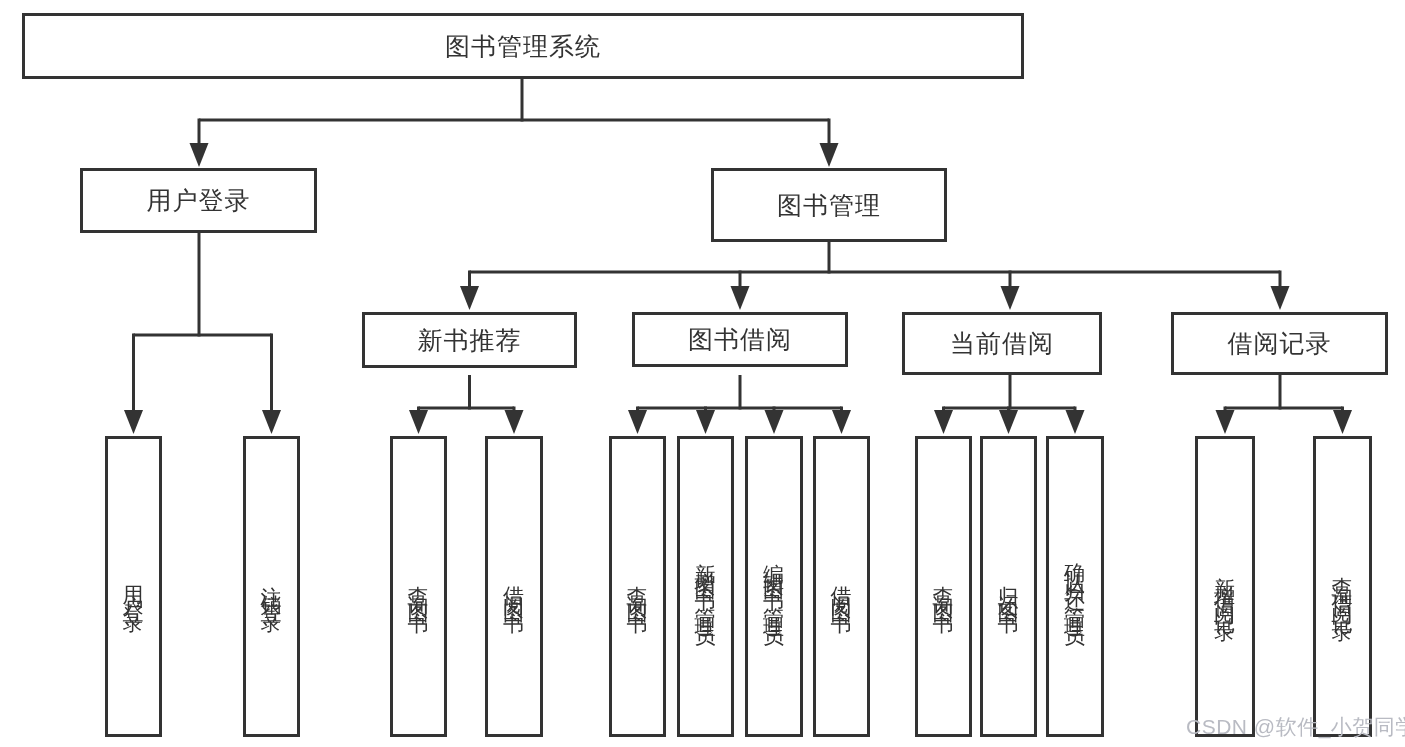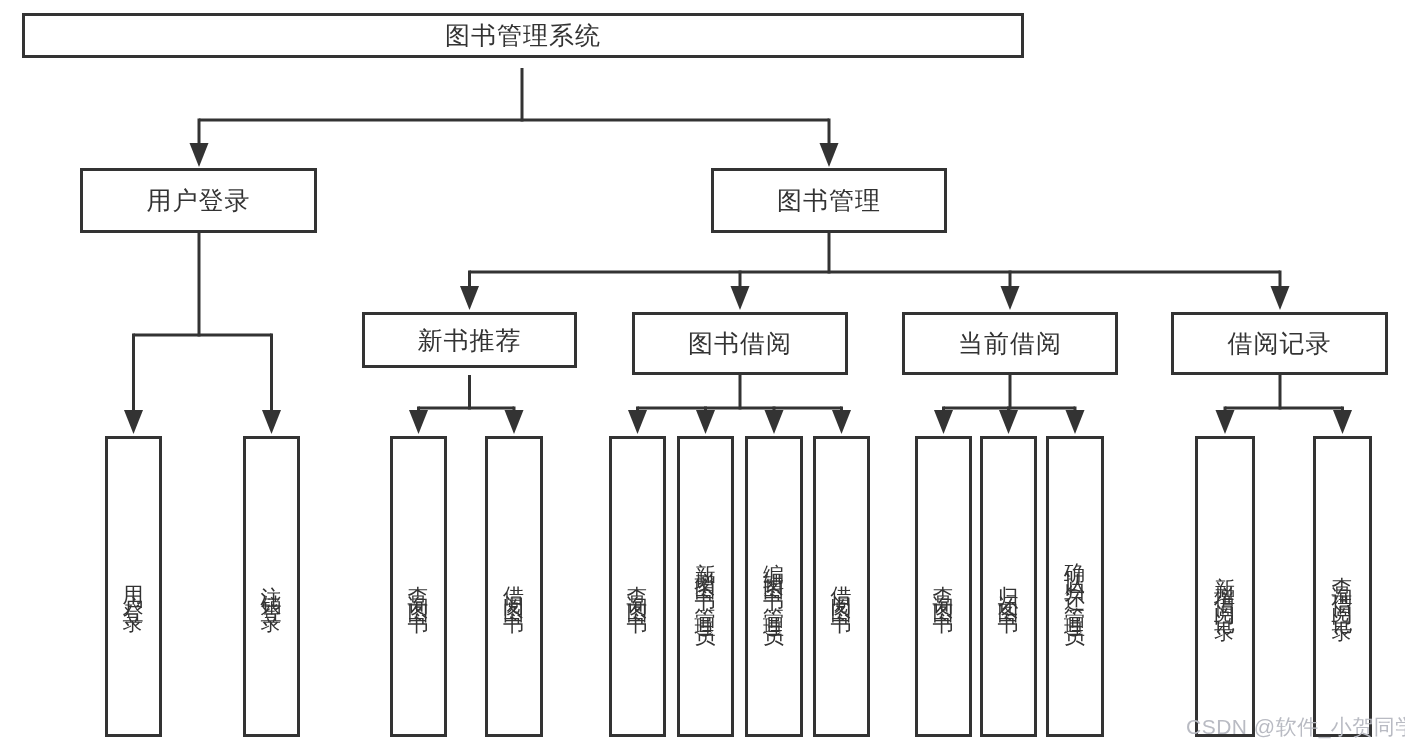--- a/index.html
+++ b/index.html
@@ -13,26 +13,26 @@
     font-family:"Liberation Sans","DejaVu Sans",sans-serif;}
   #canvas{position:relative;width:1405px;height:747px;background:var(--bg);}
   #connectors{position:absolute;left:0;top:0;width:1405px;height:747px;z-index:1;}
   .node{
     position:absolute;z-index:2;
     border:3px solid var(--line);background:var(--bg);
     display:flex;align-items:center;justify-content:center;
     color:var(--text);
   }
   .h-label{font-size:25px;letter-spacing:1px;white-space:nowrap;}
-  .root{left:22px;top:13px;width:1002px;height:45px;}
+  .root{left:22px;top:13px;width:1002px;height:66px;}
   .n-l2-0{left:80px;top:168px;width:237px;height:65px;}
-  .n-l2-1{left:711px;top:168px;width:236px;height:65px;}
+  .n-l2-1{left:711px;top:168px;width:236px;height:74px;}
   .n-l3-0{left:362px;top:312px;width:215px;height:56px;}
-  .n-l3-1{left:632px;top:312px;width:216px;height:63px;}
-  .n-l3-2{left:902px;top:312px;width:216px;height:63px;}
+  .n-l3-1{left:632px;top:312px;width:216px;height:55px;}
+  .n-l3-2{left:902px;top:312px;width:200px;height:63px;}
   .n-l3-3{left:1171px;top:312px;width:217px;height:63px;}
   .leaf{top:436px;height:301px;}
   .v-label{
     writing-mode:vertical-rl;text-orientation:mixed;
     font-size:21px;letter-spacing:9px;line-height:1;white-space:nowrap;
   }
   .n-lf-0{left:105px;width:57px;}
   .n-lf-1{left:243px;width:57px;}
   .n-lf-2{left:390px;width:57px;}
   .n-lf-3{left:485px;width:58px;}

